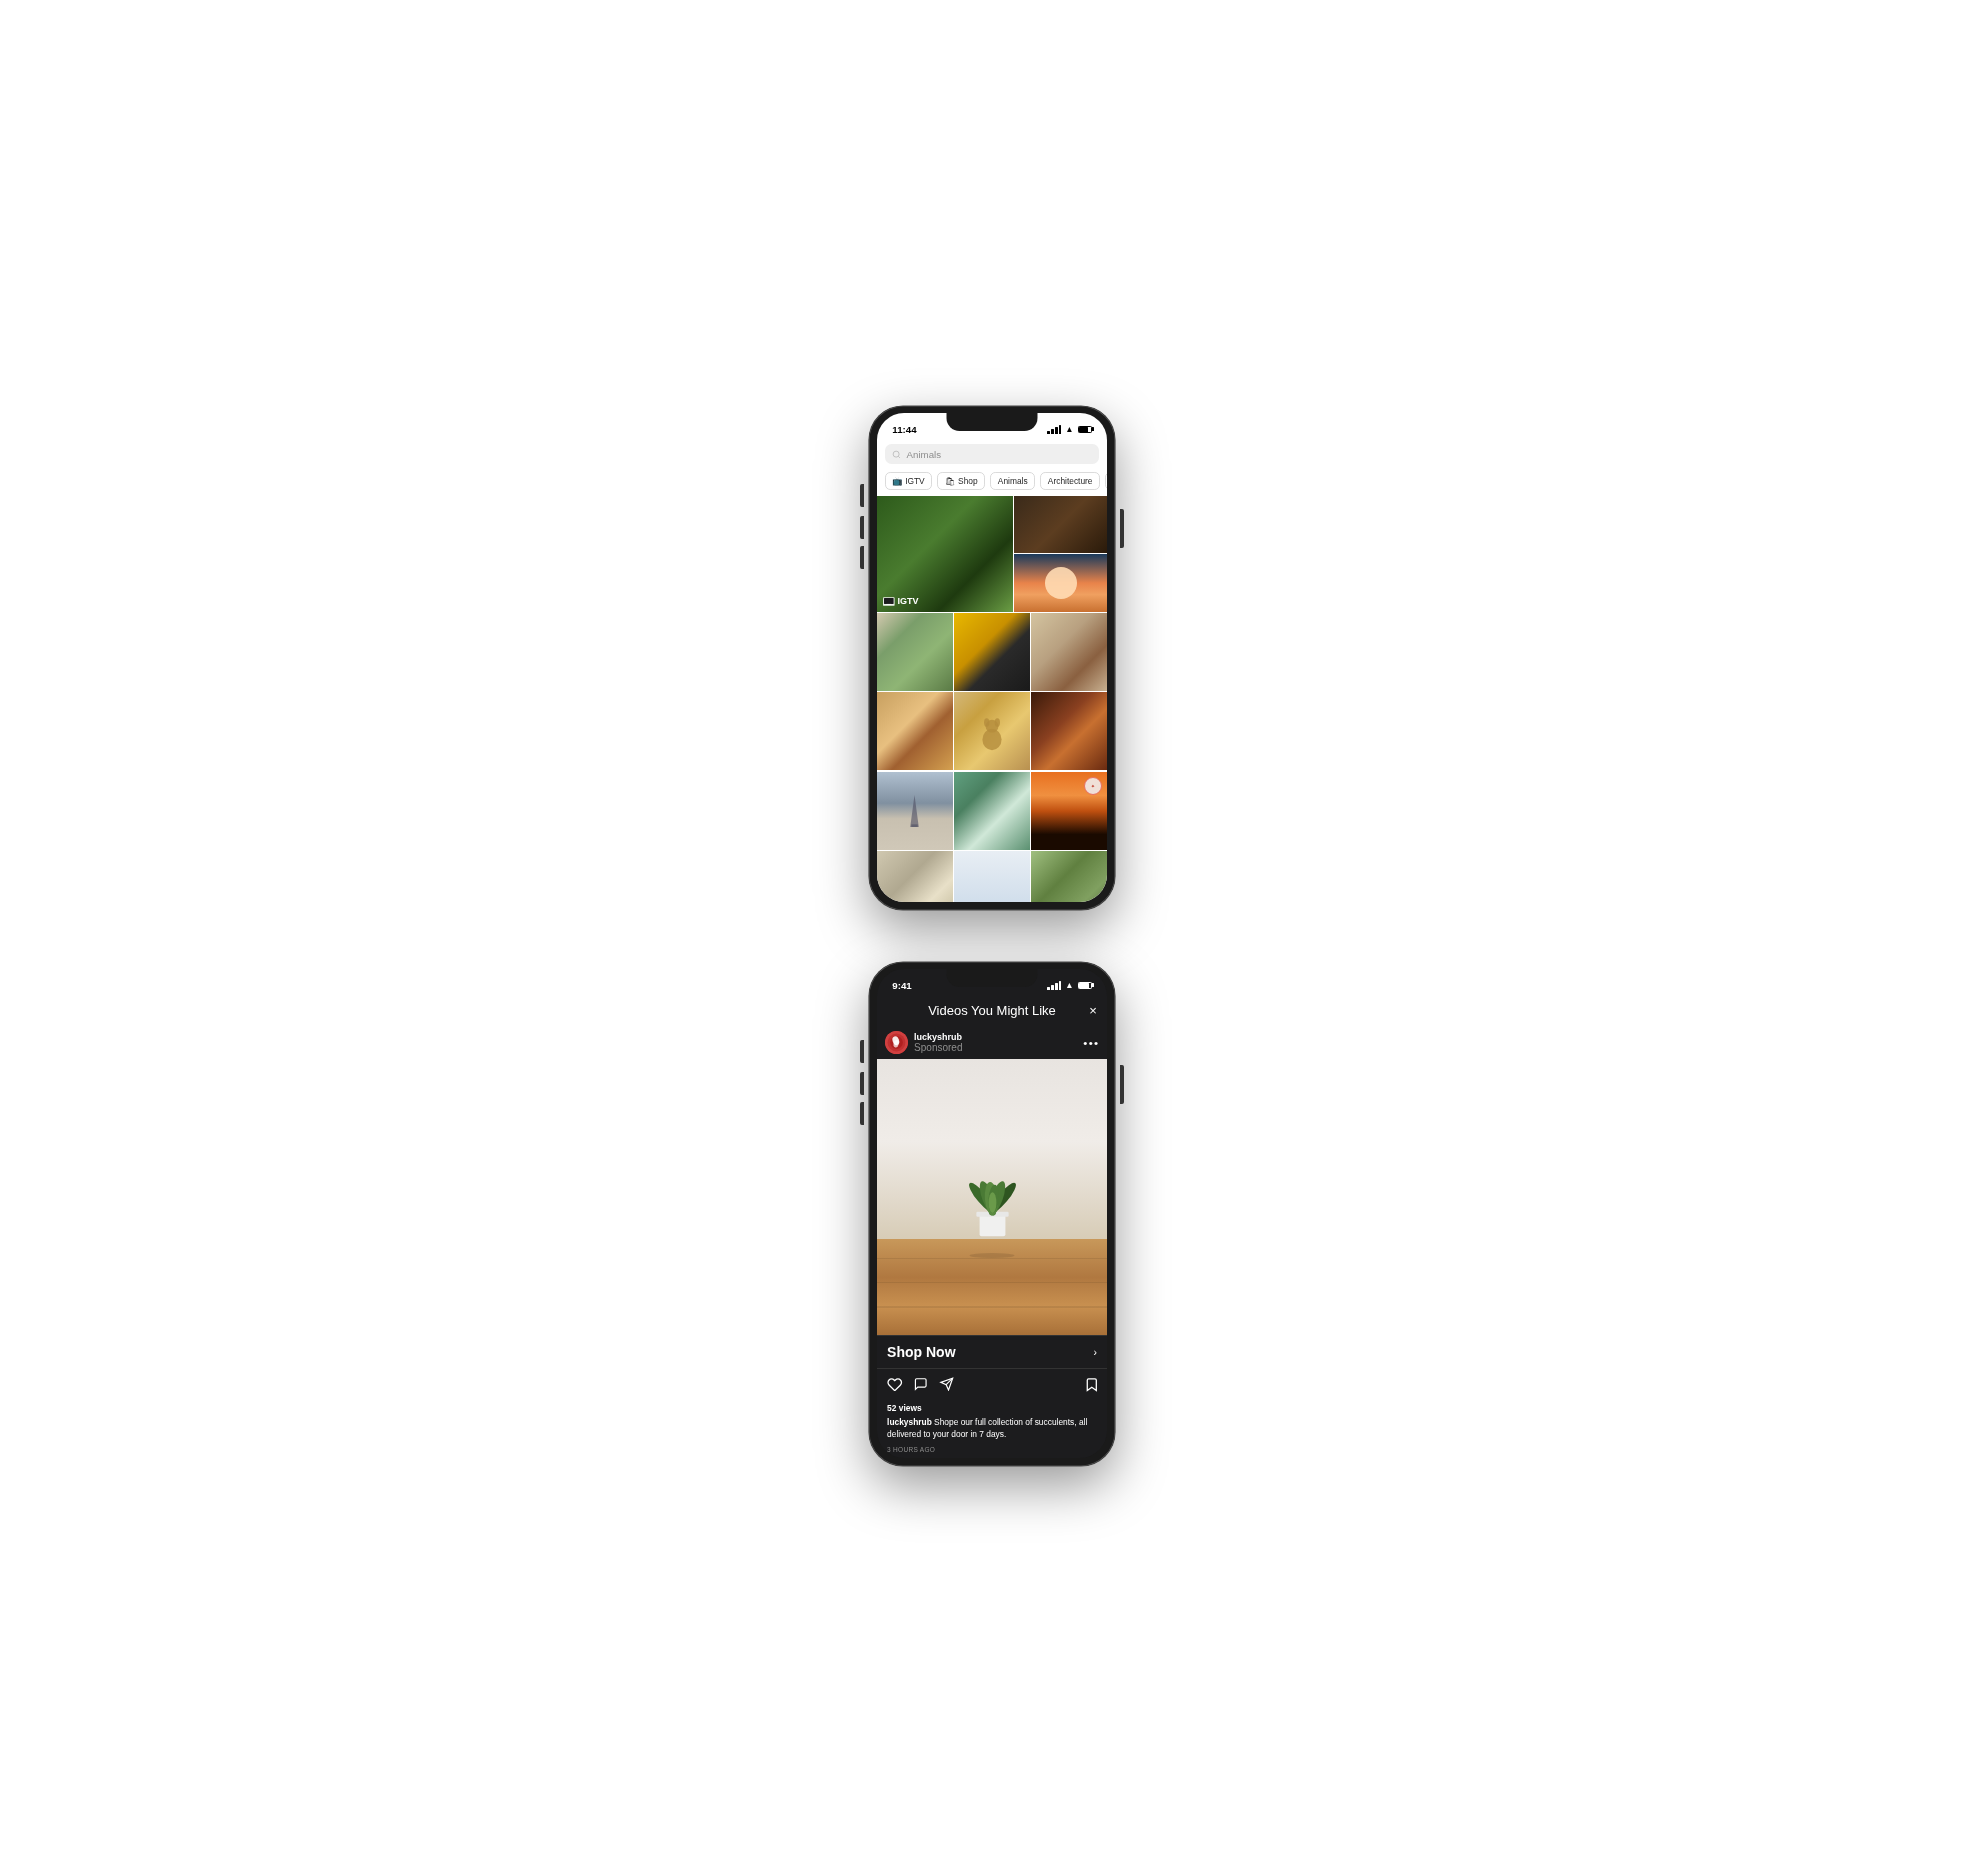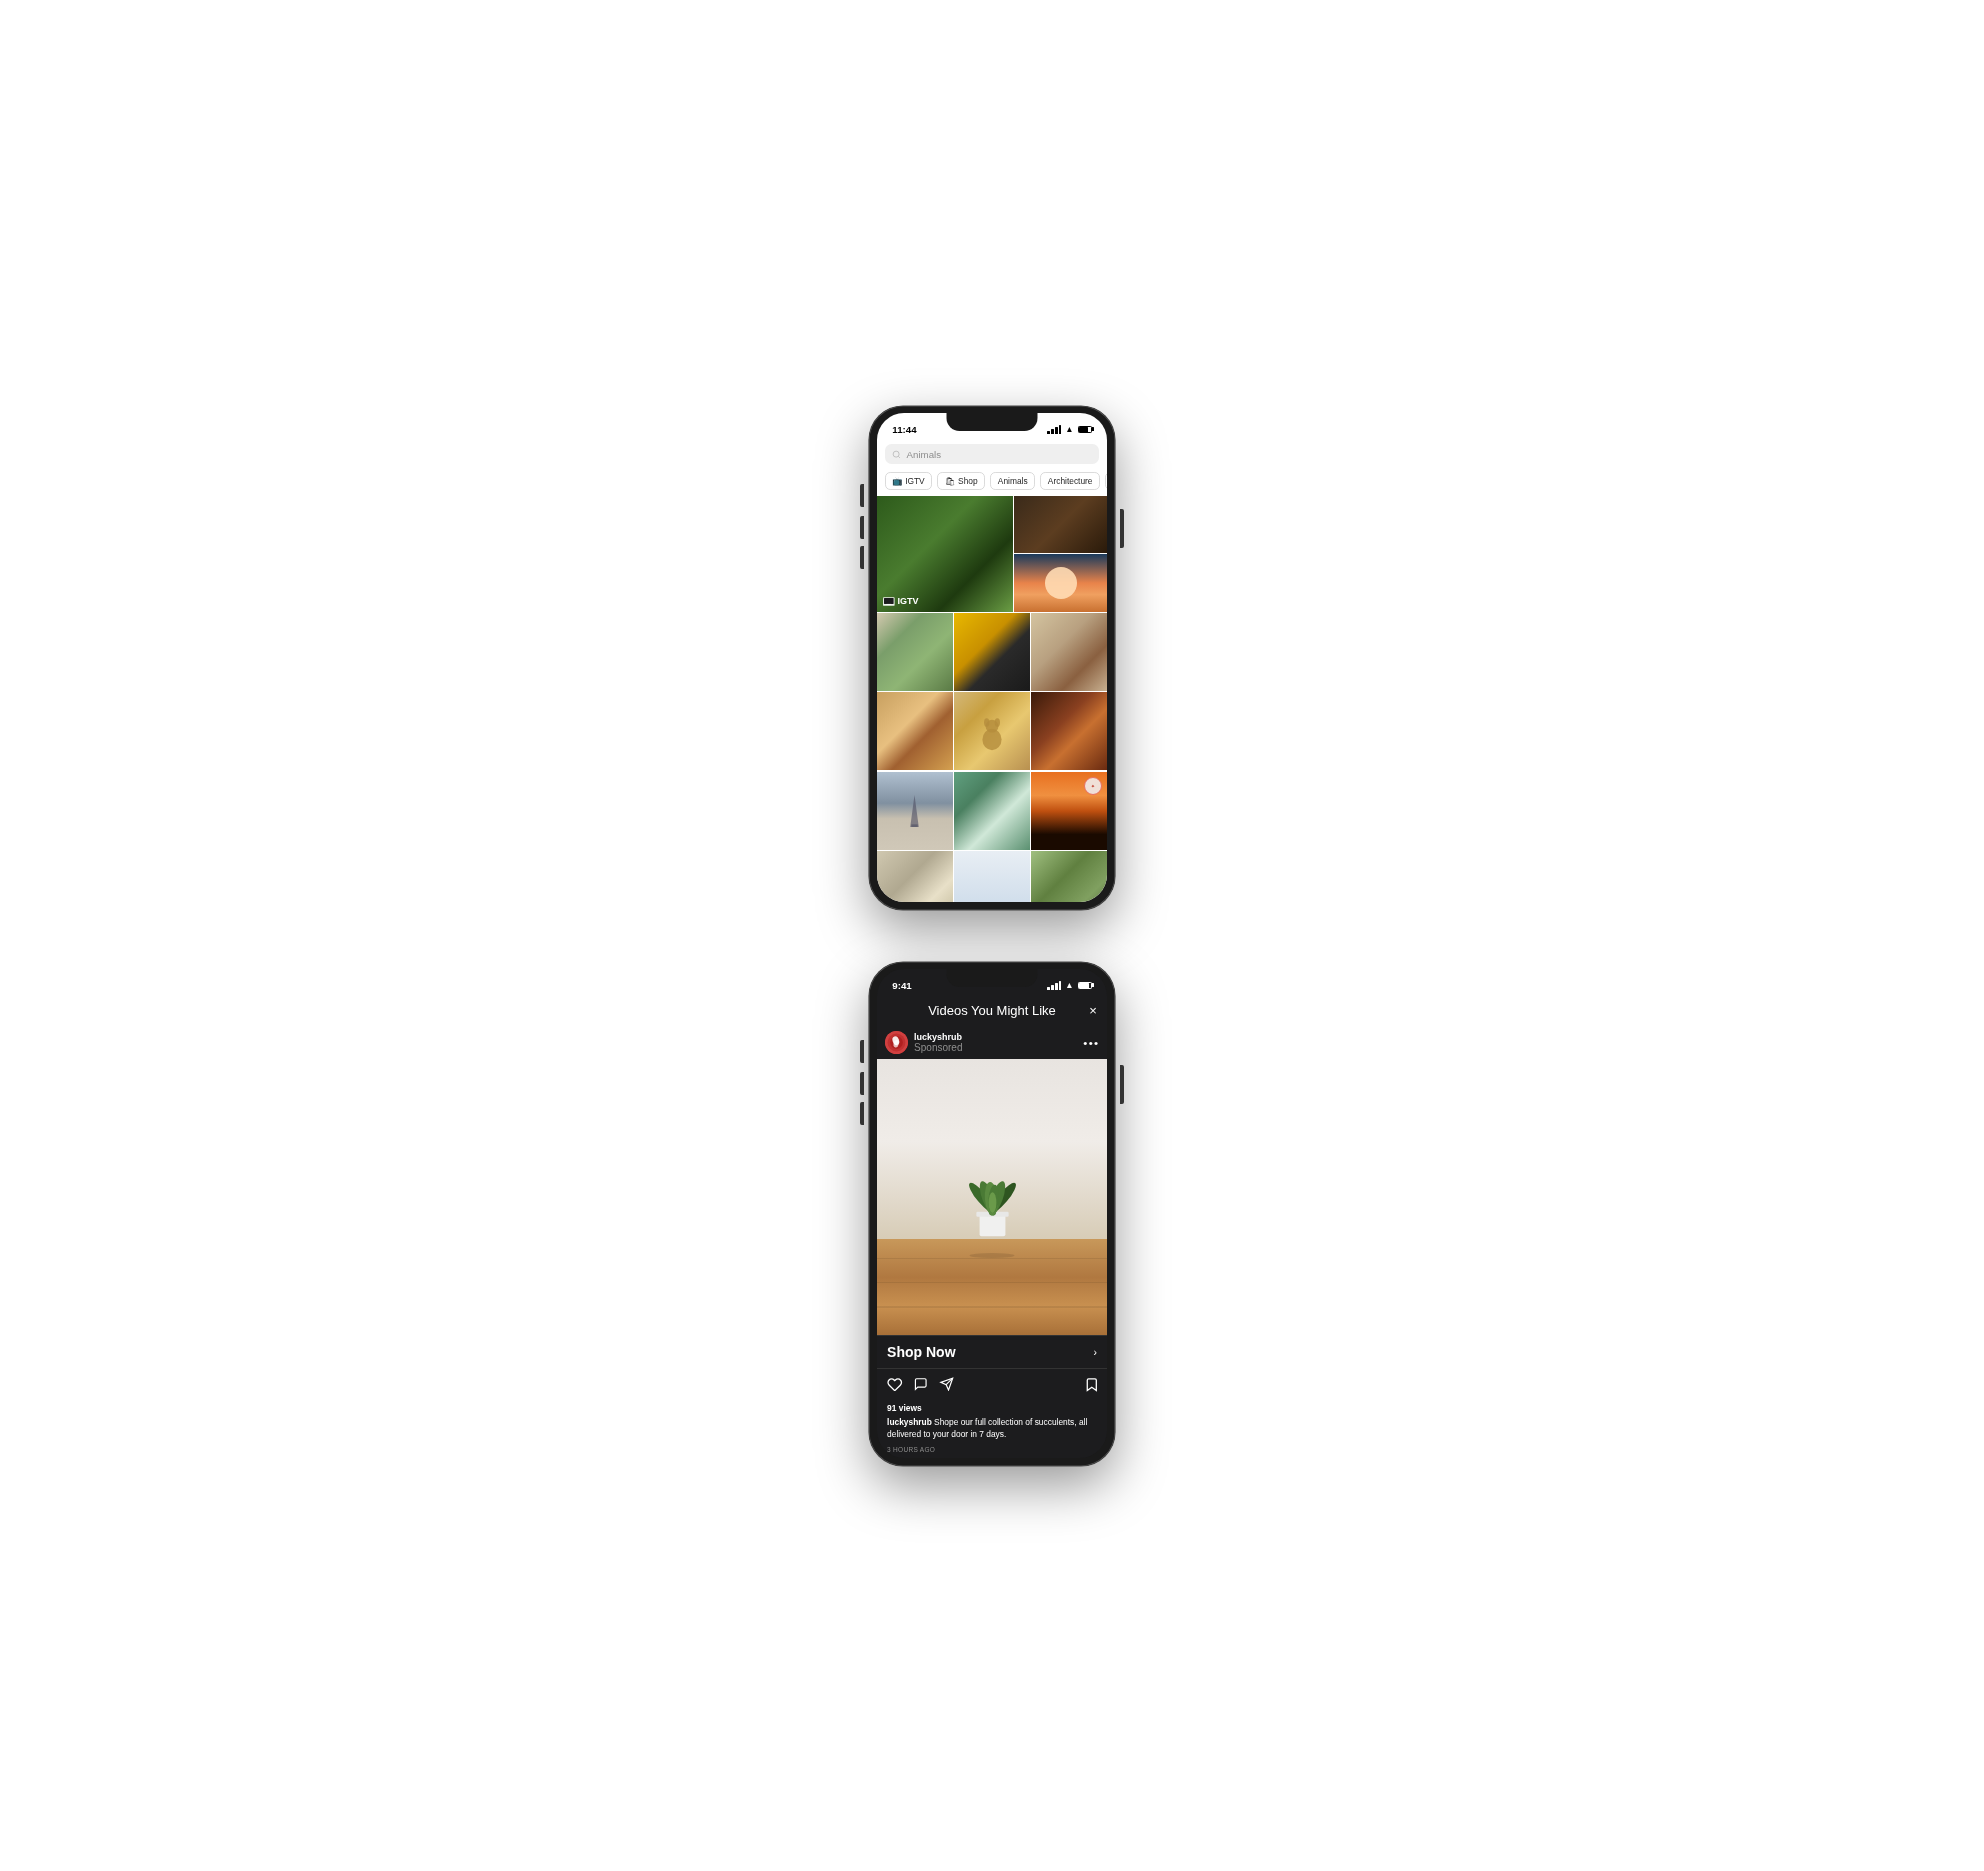--- a/index.html
+++ b/index.html
@@ -628,21 +628,21 @@
               <polygon points="22 2 15 22 11 13 2 9 22 2"></polygon>
             </svg>
           </span>
           <span class="bookmark-icon">
             <svg width="13" height="15.5" viewBox="0 0 20 24" fill="none" stroke="white" stroke-width="2">
               <path d="M19 21l-7-5-7 5V5a2 2 0 0 1 2-2h10a2 2 0 0 1 2 2z"></path>
             </svg>
           </span>
         </div>
 
-        <div class="views-count">91 views</div>
+        <div class="views-count">52 views</div>
 
         <div class="caption">
           <span class="caption-username">luckyshrub</span>
           <span> Shope our full collection of succulents, all delivered to your door in 7 days.</span>
         </div>
 
         <div class="timestamp">3 HOURS AGO</div>
 
       </div>
     </div>

